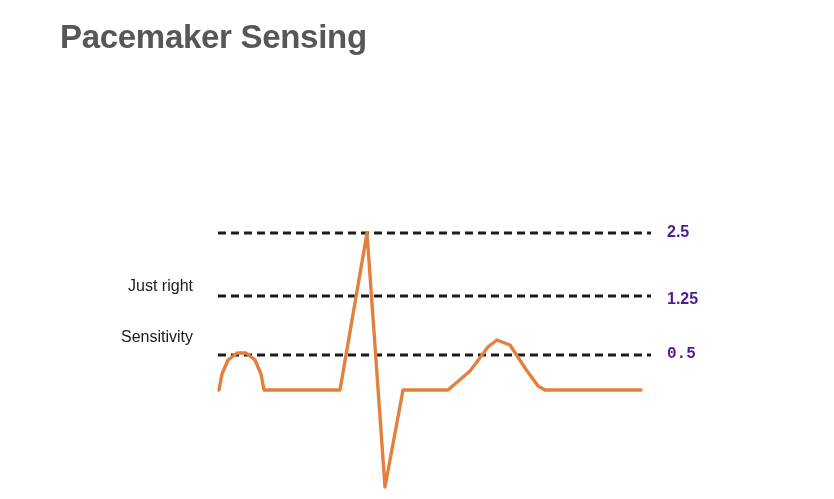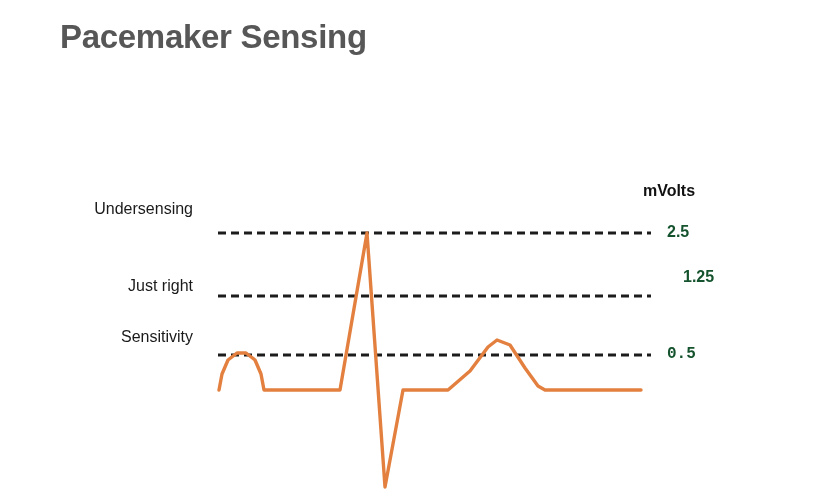--- a/index.html
+++ b/index.html
@@ -75,48 +75,46 @@
   #zone-label-undersensing { top: 200px; }
   #zone-label-justright    { top: 277px; margin-left: 20px; }
   #zone-label-oversensing  { top: 328px; }
 
   
   .value-label {
     position: absolute;
     left: 667px;
     font-size: 16px;
     font-weight: bold;
-    color: #14532d;
+    color: #4c1d95;
     white-space: nowrap;
   }
   #value-label-0 { top: 223px; }
-  #value-label-1 { top: 268px; margin-left: 16px; }
+  #value-label-1 { top: 290px; }
   #value-label-2 { top: 345px; font-family: Liberation Mono, monospace; }
 
   
   #ecg-plot {
     position: absolute;
     left: 0;
     top: 0;
     width: 834px;
     height: 499px;
     pointer-events: none;
   }
 </style>
 </head>
 <body>
 
 <div id="slide">
 
   <div id="page-title">Pacemaker Sensing</div>
 
 
-  <div id="mvolts-subheading">mVolts</div>
 
-  <div class="zone-label" id="zone-label-undersensing">Undersensing</div>
   <div class="zone-label" id="zone-label-justright">Just right</div>
   <div class="zone-label" id="zone-label-oversensing">Sensitivity</div>
 
   <div class="value-label" id="value-label-0">2.5</div>
   <div class="value-label" id="value-label-1">1.25</div>
   <div class="value-label" id="value-label-2">0.5</div>
 
   <svg id="ecg-plot" viewBox="0 0 834 499">
 
     <g>

